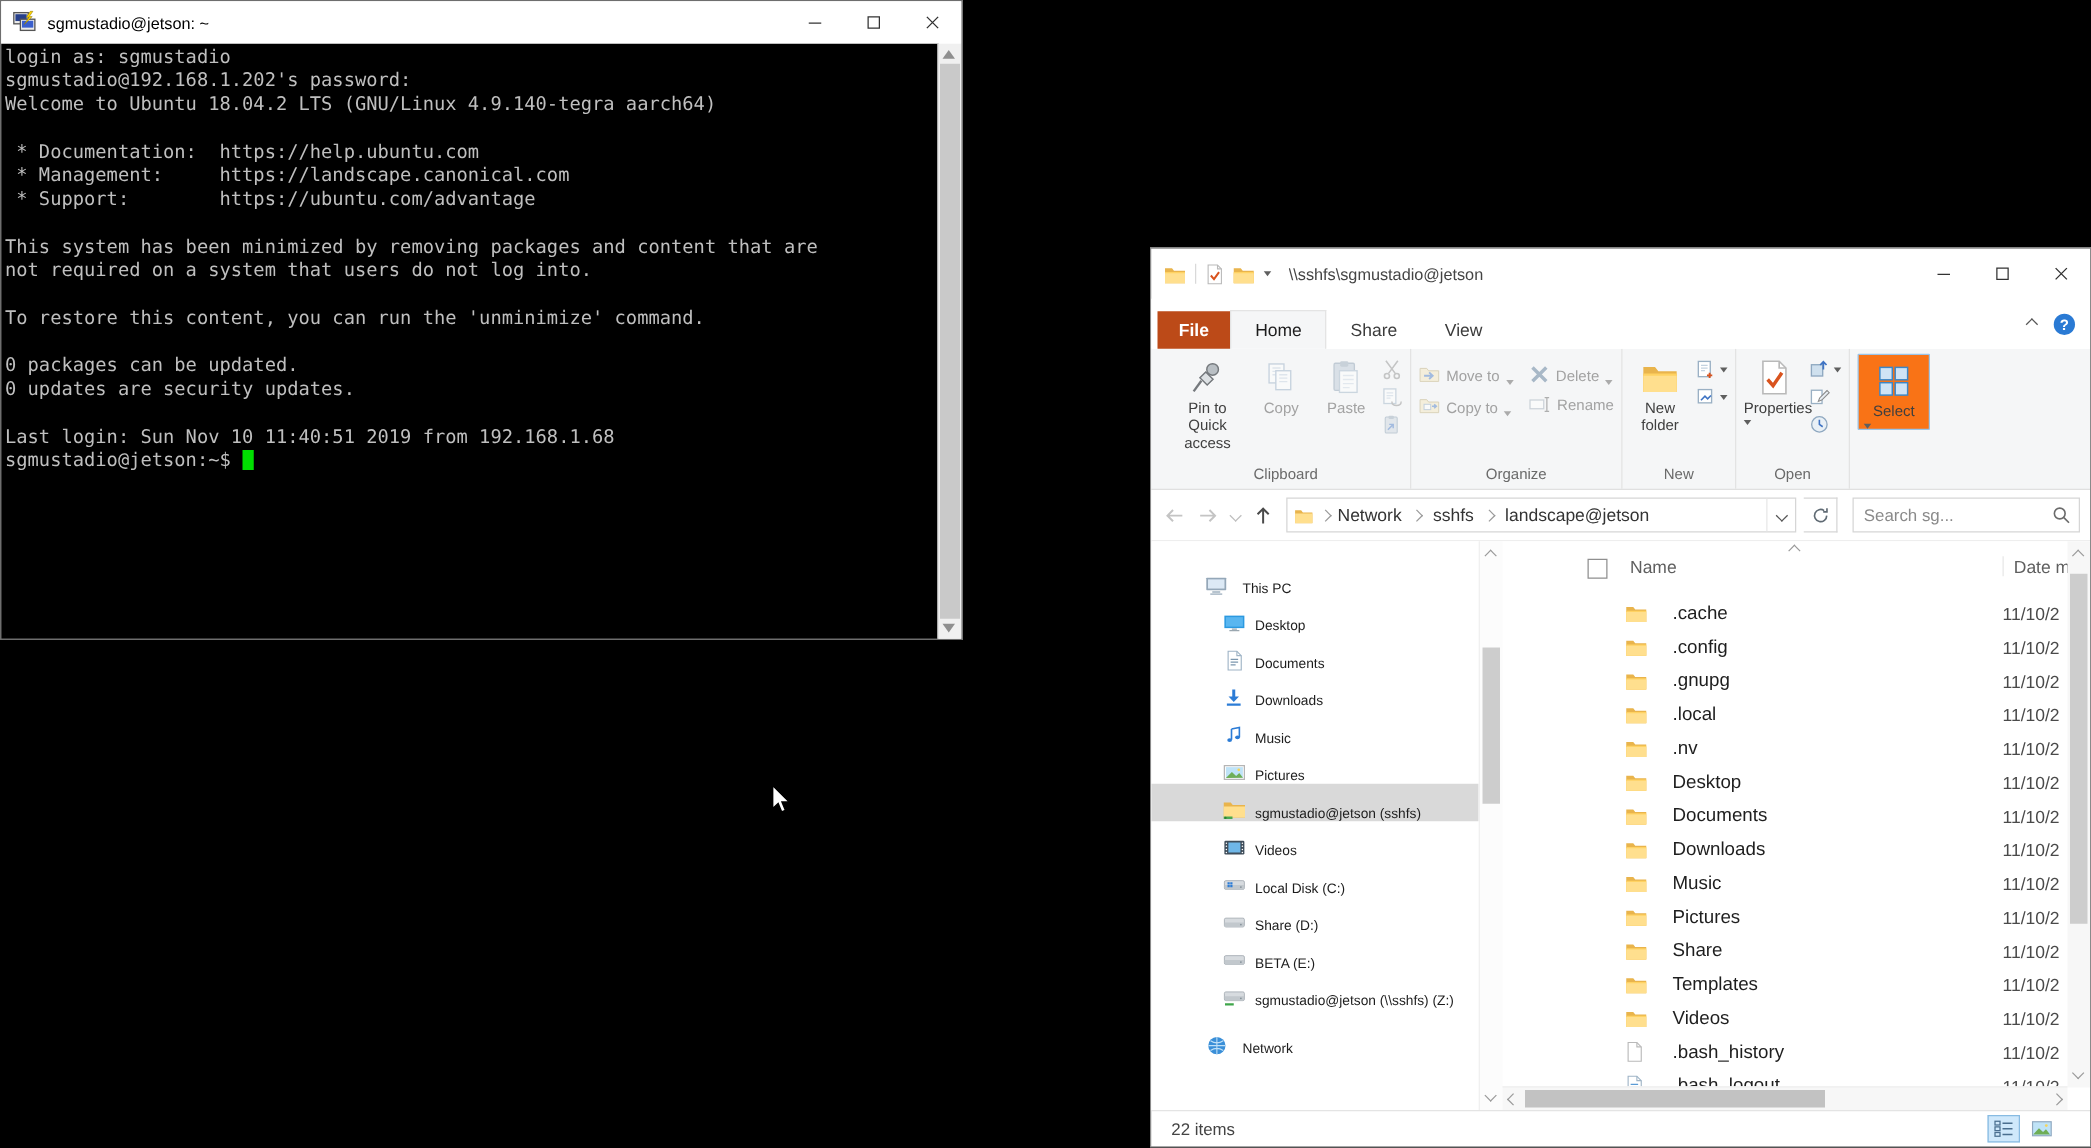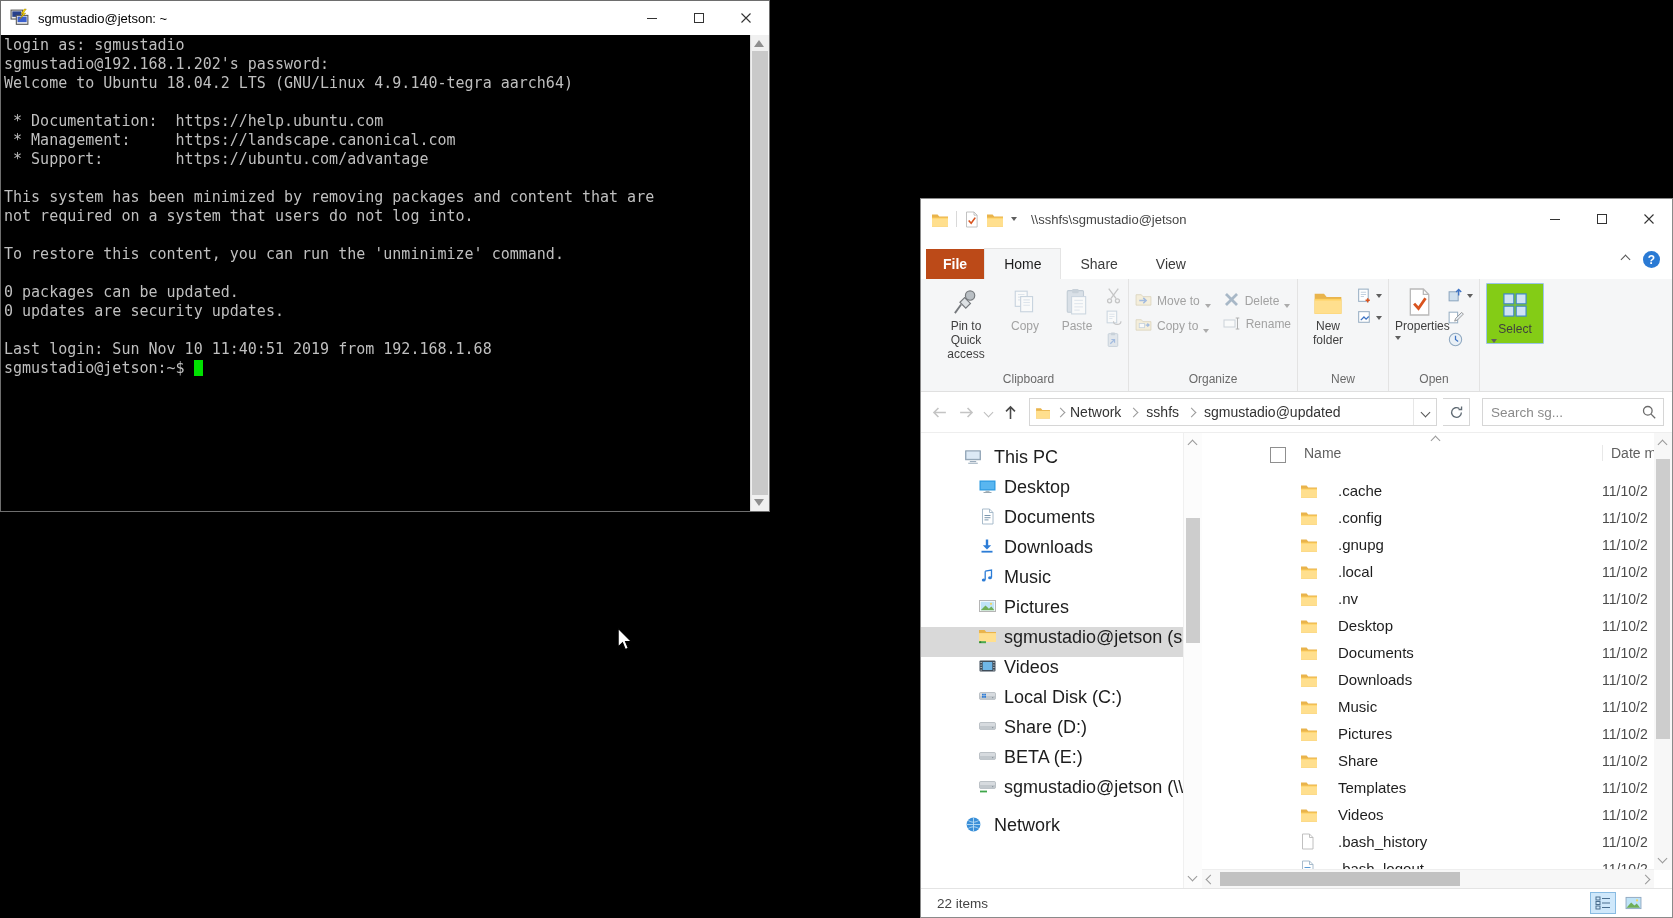--- a/index.html
+++ b/index.html
@@ -51,36 +51,36 @@
   .bigbtn.narrow{width:48px}
   .smallcol{display:flex;flex-direction:column;gap:5px;padding-top:4px}
   .smallrow{display:flex;align-items:center;gap:3px}
   .medcol{display:flex;flex-direction:column;gap:8px;padding-top:8px}
   .medbtn{display:flex;align-items:flex-end;gap:5px;font-size:12px;color:#3f3f3f;cursor:default}
   .disabled .lbl,.medbtn.disabled{color:#a2a2a2}
   .disabled .ric,.medbtn.disabled .ric{opacity:.45}
   .dd{width:0;height:0;border-left:3.5px solid transparent;border-right:3.5px solid transparent;border-top:4px solid #5f5f5f}
   .disabled .dd,.medbtn.disabled .dd{border-top-color:#ababab}
   .selgrp{border-right:none}
-  .sel-high{background:#84cc16;border:1px solid #9ac4e8;padding:2px 4px 0 4px;border-radius:1px}
+  .sel-high{background:#f97316;border:1px solid #9ac4e8;padding:2px 4px 0 4px;border-radius:1px}
 
   .ex-address{height:40px;display:flex;align-items:center;padding:0 8px 0 10px;gap:6px;background:#fff;border-bottom:1px solid #eee}
   .nav-arrows{display:flex;align-items:center;gap:10px;padding-right:4px}
   .addr-field{flex:1;height:26px;border:1px solid #d6d6d6;display:flex;align-items:center;padding-left:5px;gap:6px}
   .crumbs{display:flex;align-items:center;gap:9px;font-size:14px;color:#333;flex:1}
   .addr-dd{width:22px;height:100%;display:flex;align-items:center;justify-content:center;border-left:1px solid #e7e7e7}
   .refresh-box{width:26px;height:26px;border:1px solid #d6d6d6;border-left:none;display:flex;align-items:center;justify-content:center}
   .search-box{width:168px;height:26px;border:1px solid #d6d6d6;margin-left:6px;display:flex;align-items:center;padding:0 6px}
   .search-box input{border:none;outline:none;flex:1;font-size:13.5px;color:#be185d;width:90px;
                     font-family:"Liberation Sans",sans-serif;background:transparent}
   .search-box input::placeholder{color:#8a8a8a;opacity:1}
 
   .ex-content{flex:1;display:flex;min-height:0;background:#fff}
   .nav-pane{width:262px;padding-top:14px;overflow:hidden}
-  .nav-item{height:30px;display:flex;align-items:flex-start;font-size:18px;color:#1d1d1d;cursor:default;white-space:nowrap}
+  .nav-item{height:30px;display:flex;align-items:flex-end;font-size:11px;color:#1d1d1d;cursor:default;white-space:nowrap}
   .nav-item .icon{width:20px;height:18px;display:flex;align-items:center;justify-content:center;flex:none}
   .nav-item.lvl0{padding-left:42px}
   .nav-item.lvl0 .icon{margin-right:11px}
   .nav-item.lvl1{padding-left:56px}
   .nav-item.lvl1 .icon{margin-right:7px}
   .nav-item.selected{background:#d9d9d9}
   .nav-item.gap{margin-top:8px}
 
   .nav-scroll{width:18px;position:relative;background:#fcfcfc;border-left:1px solid #f0f0f0}
   .nav-scroll .thumb{position:absolute;left:2px;right:2px;top:85px;height:125px;background:#cdcdcd}
@@ -471,21 +471,21 @@
             <path d="M1 2.5h5.6l1.6 2H17v10H1z" fill="#e9b44c"></path>
             <path d="M1 5.6h16v8.9H1z" fill="#ffdf8e"></path>
           </svg>
         </span>
       <span class="chev r"></span>
       <span class="crumbs" id="crumbs">
           <span>Network</span>
           <span class="chev r"></span>
           <span>sshfs</span>
           <span class="chev r"></span>
-          <span>sgmustadio@updated</span>
+          <span>landscape@jetson</span>
         </span>
       <span class="addr-dd">
           <span class="chev d dark"></span>
         </span>
     </span>
     <span class="refresh-box">
         <span class="ric">
           <svg width="15" height="15" viewBox="0 0 16 16">
             <path d="M13.2 8A5.2 5.2 0 1 1 11 3.7" fill="none" stroke="#5f6a73" stroke-width="1.4"></path>
             <path d="M13.4 1.6v3.2h-3.2" fill="none" stroke="#5f6a73" stroke-width="1.4"></path>

